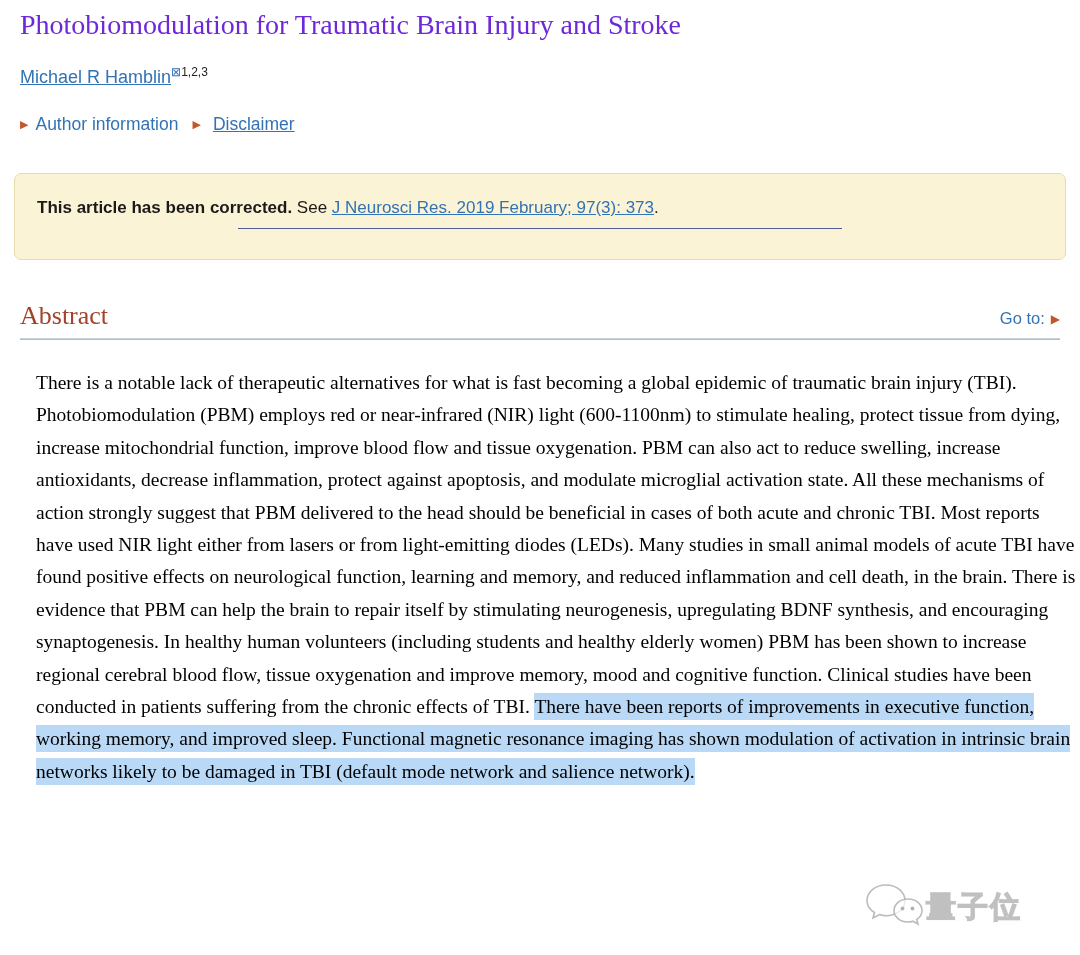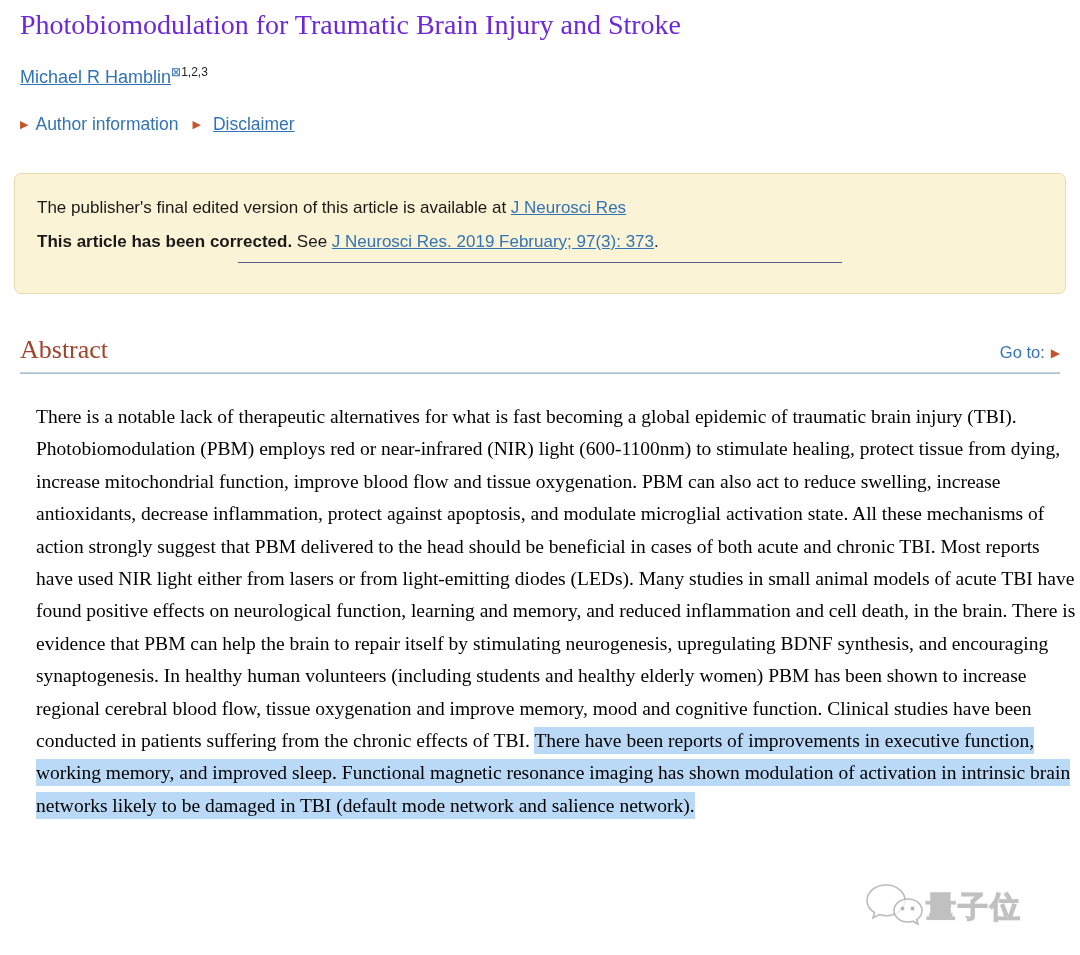--- a/index.html
+++ b/index.html
@@ -180,21 +180,20 @@
 </div>
 
 <div class="meta-links">
   <span class="tri">▶</span>
   <a>Author information</a>
   <span class="tri">▶</span>
   <a class="underlined">Disclaimer</a>
 </div>
 
 <div class="notice-box">
-  <p><span>The publisher's final edited version of this article is available at </span><a>J Neurosci Res</a></p>
   <p><span class="bold">This article has been corrected.</span><span> See </span><a>J Neurosci Res. 2019 February; 97(3): 373</a><span>.</span></p>
   <hr class="notice-divider">
 </div>
 
 <div class="section-header">
   <h2 class="section-heading">Abstract</h2>
   <span class="goto">
     <a>Go to:</a>
     <span class="tri">▶</span>
   </span>

